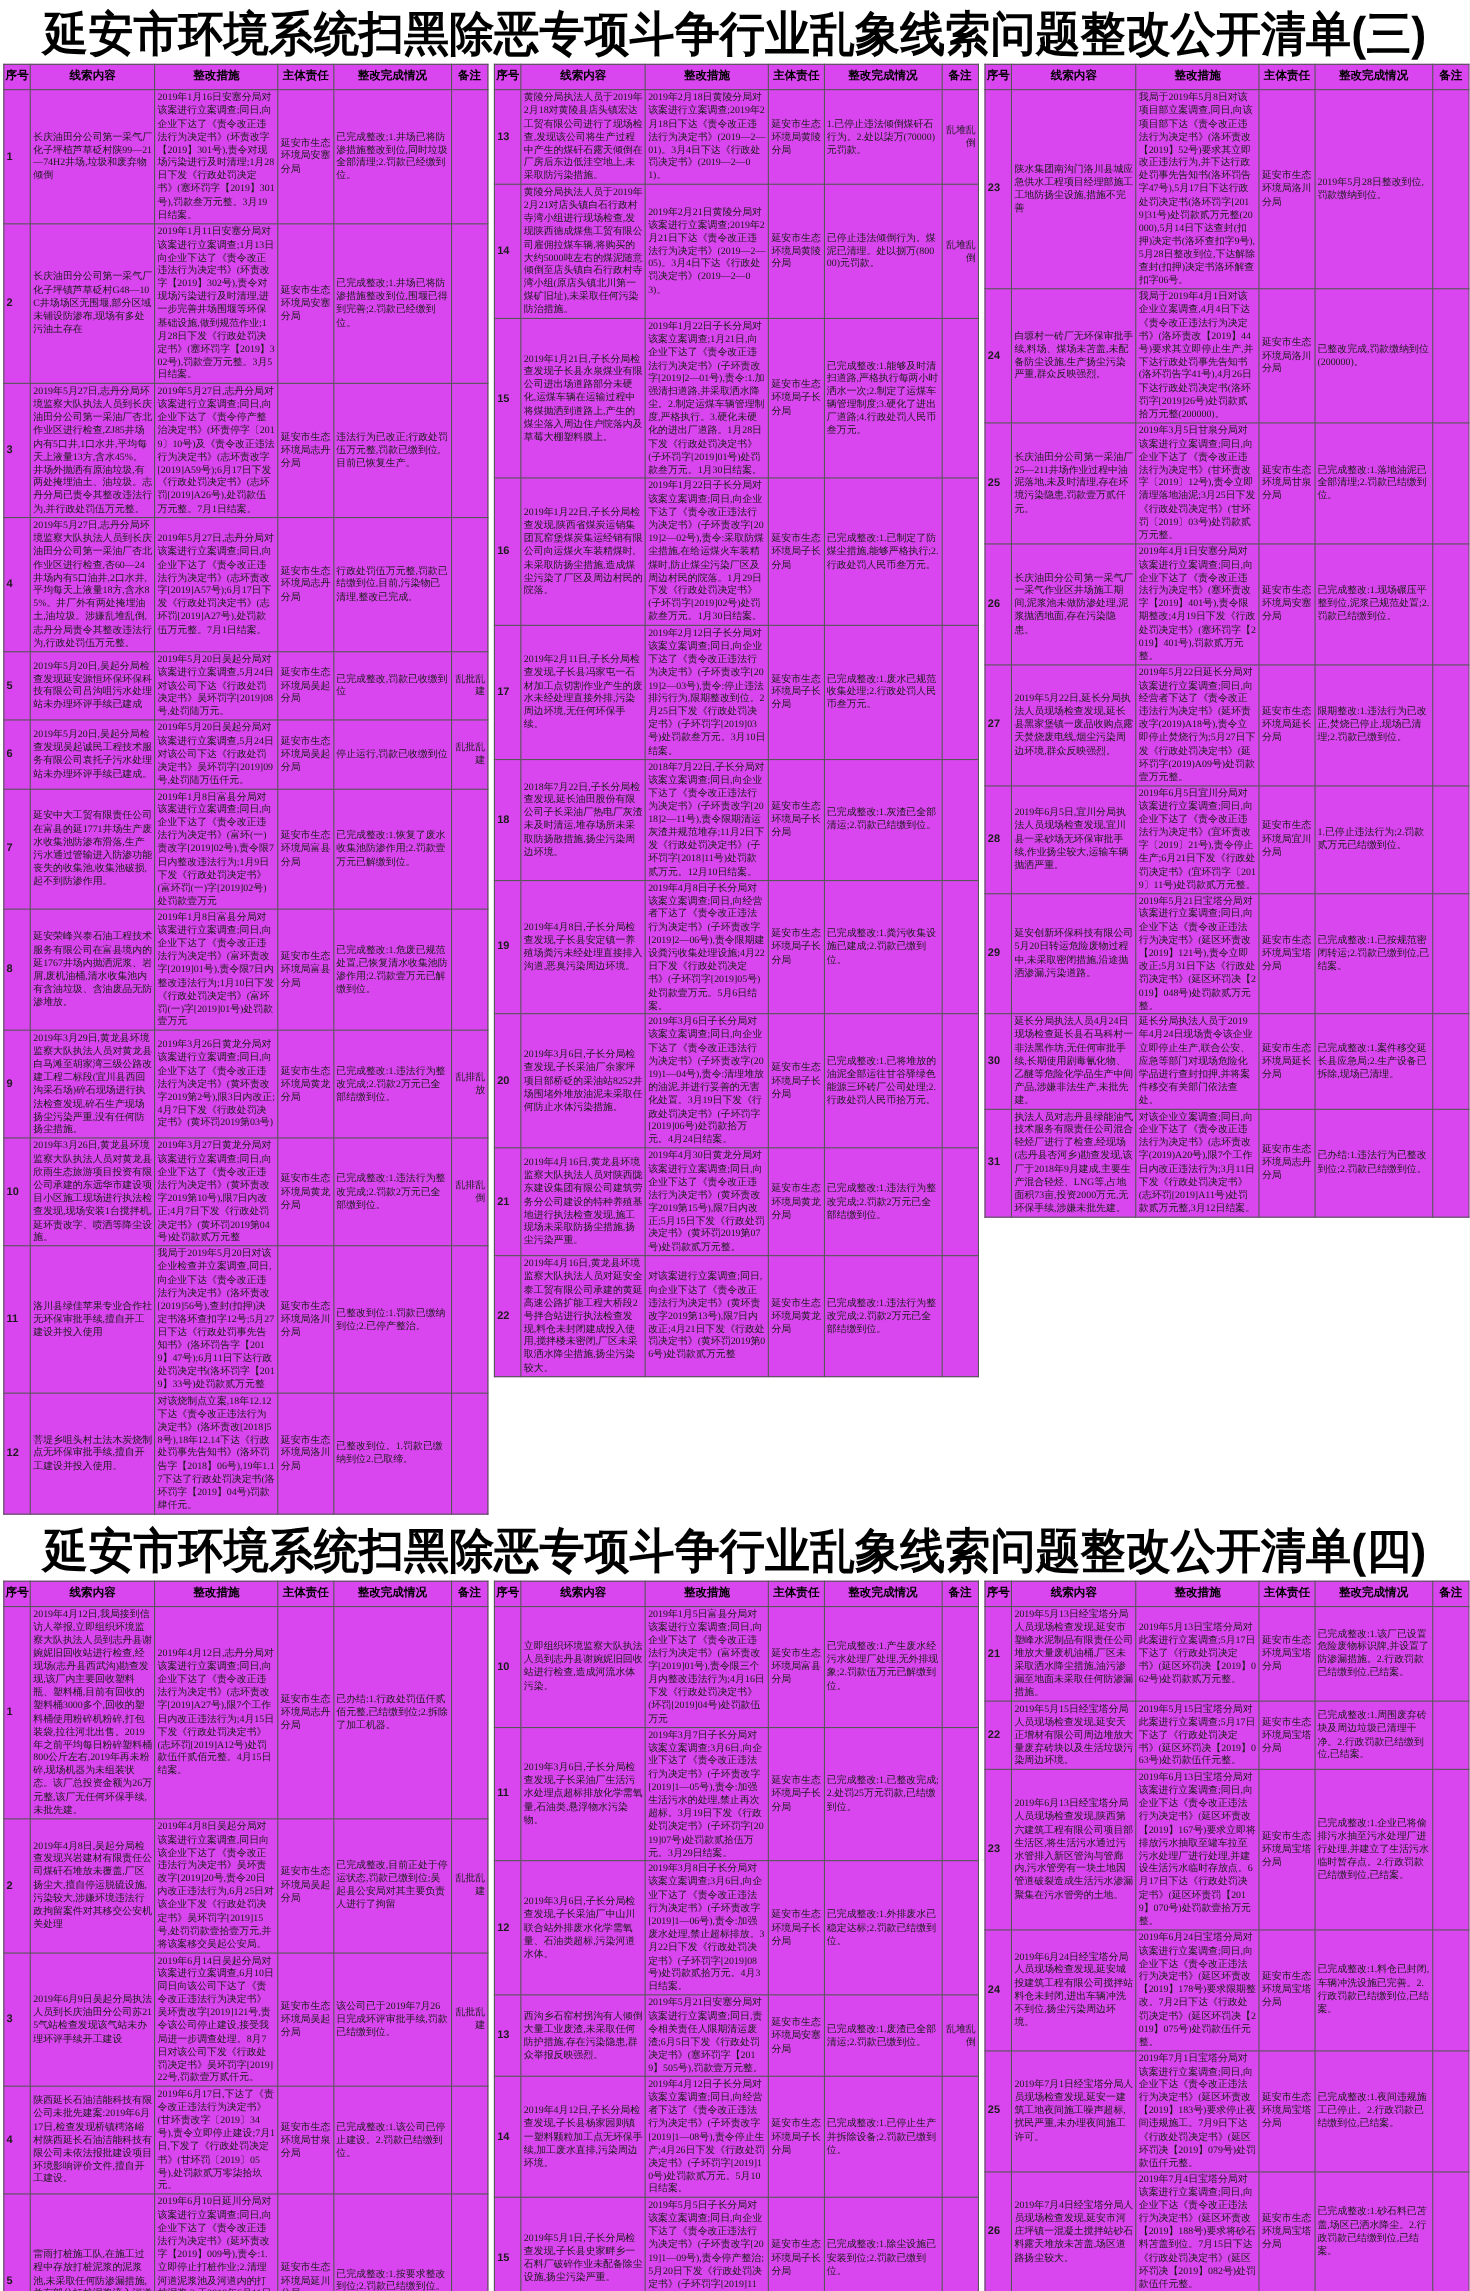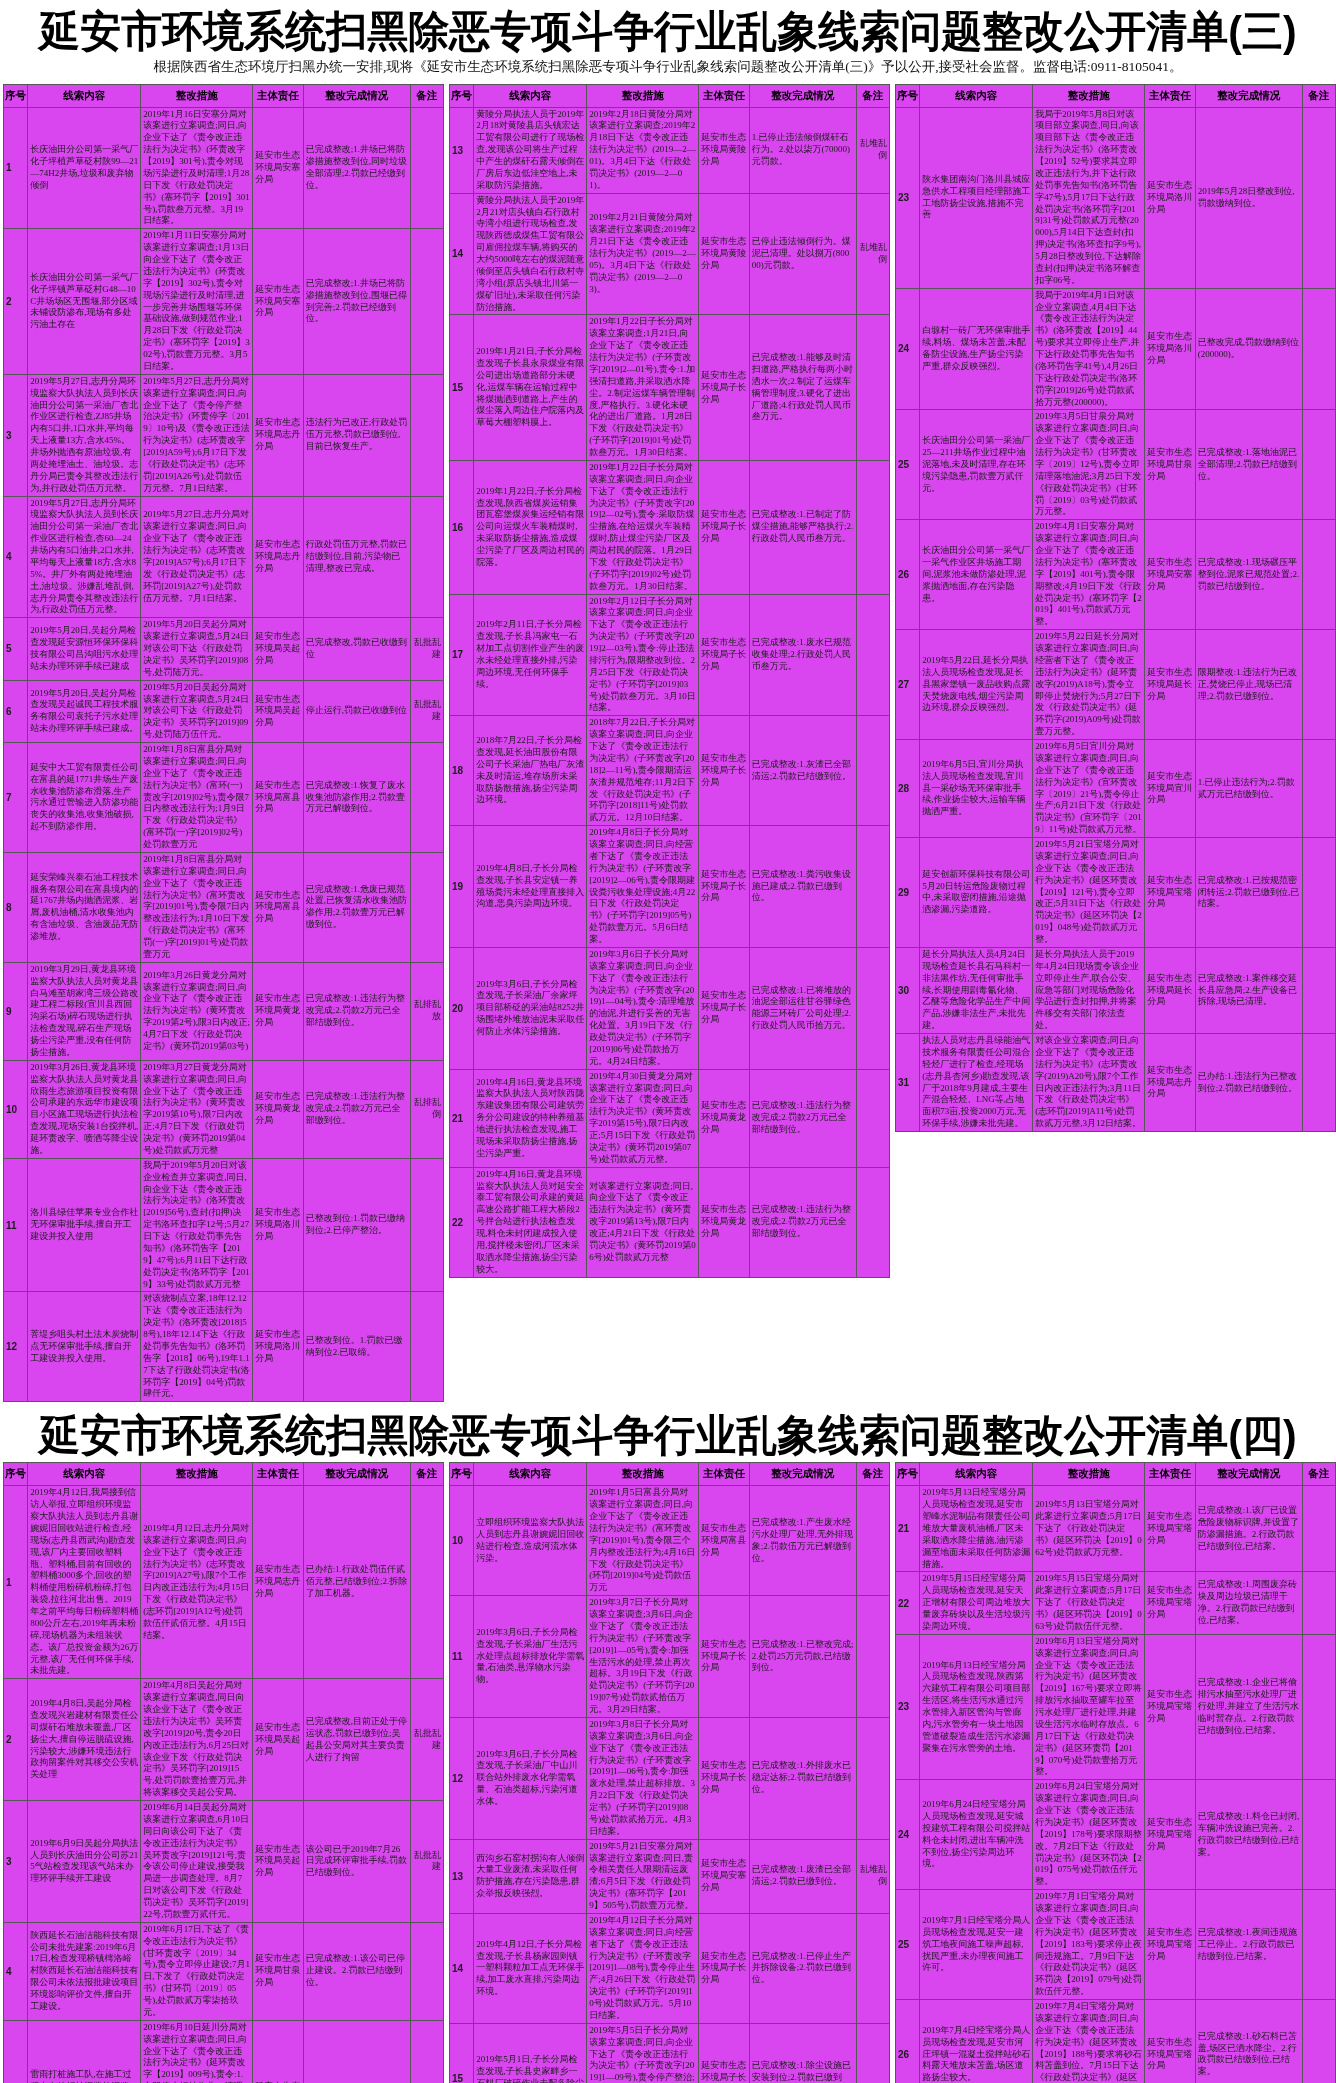--- a/index.html
+++ b/index.html
@@ -24,21 +24,20 @@
   td.c-note{text-align:right;}
   td.c-resp{text-align:left;}
 </style>
 </head>
 <body>
 
 <div class="page">
 
   <section class="notice">
     <h1 class="notice-title">延安市环境系统扫黑除恶专项斗争行业乱象线索问题整改公开清单(三)</h1>
-    <p class="notice-intro">根据陕西省生态环境厅扫黑办统一安排,现将《延安市生态环境系统扫黑除恶专项斗争行业乱象线索问题整改公开清单(三)》予以公开,接受社会监督。监督电话:0911-8105041。</p>
     <div class="tables">
       <div class="tgroup">
           <table>
             <colgroup>
               <col style="width: 24px;">
               <col style="width: 112px;">
               <col style="width: 111px;">
               <col style="width: 50px;">
               <col style="width: 106px;">
               <col style="width: 33px;">

